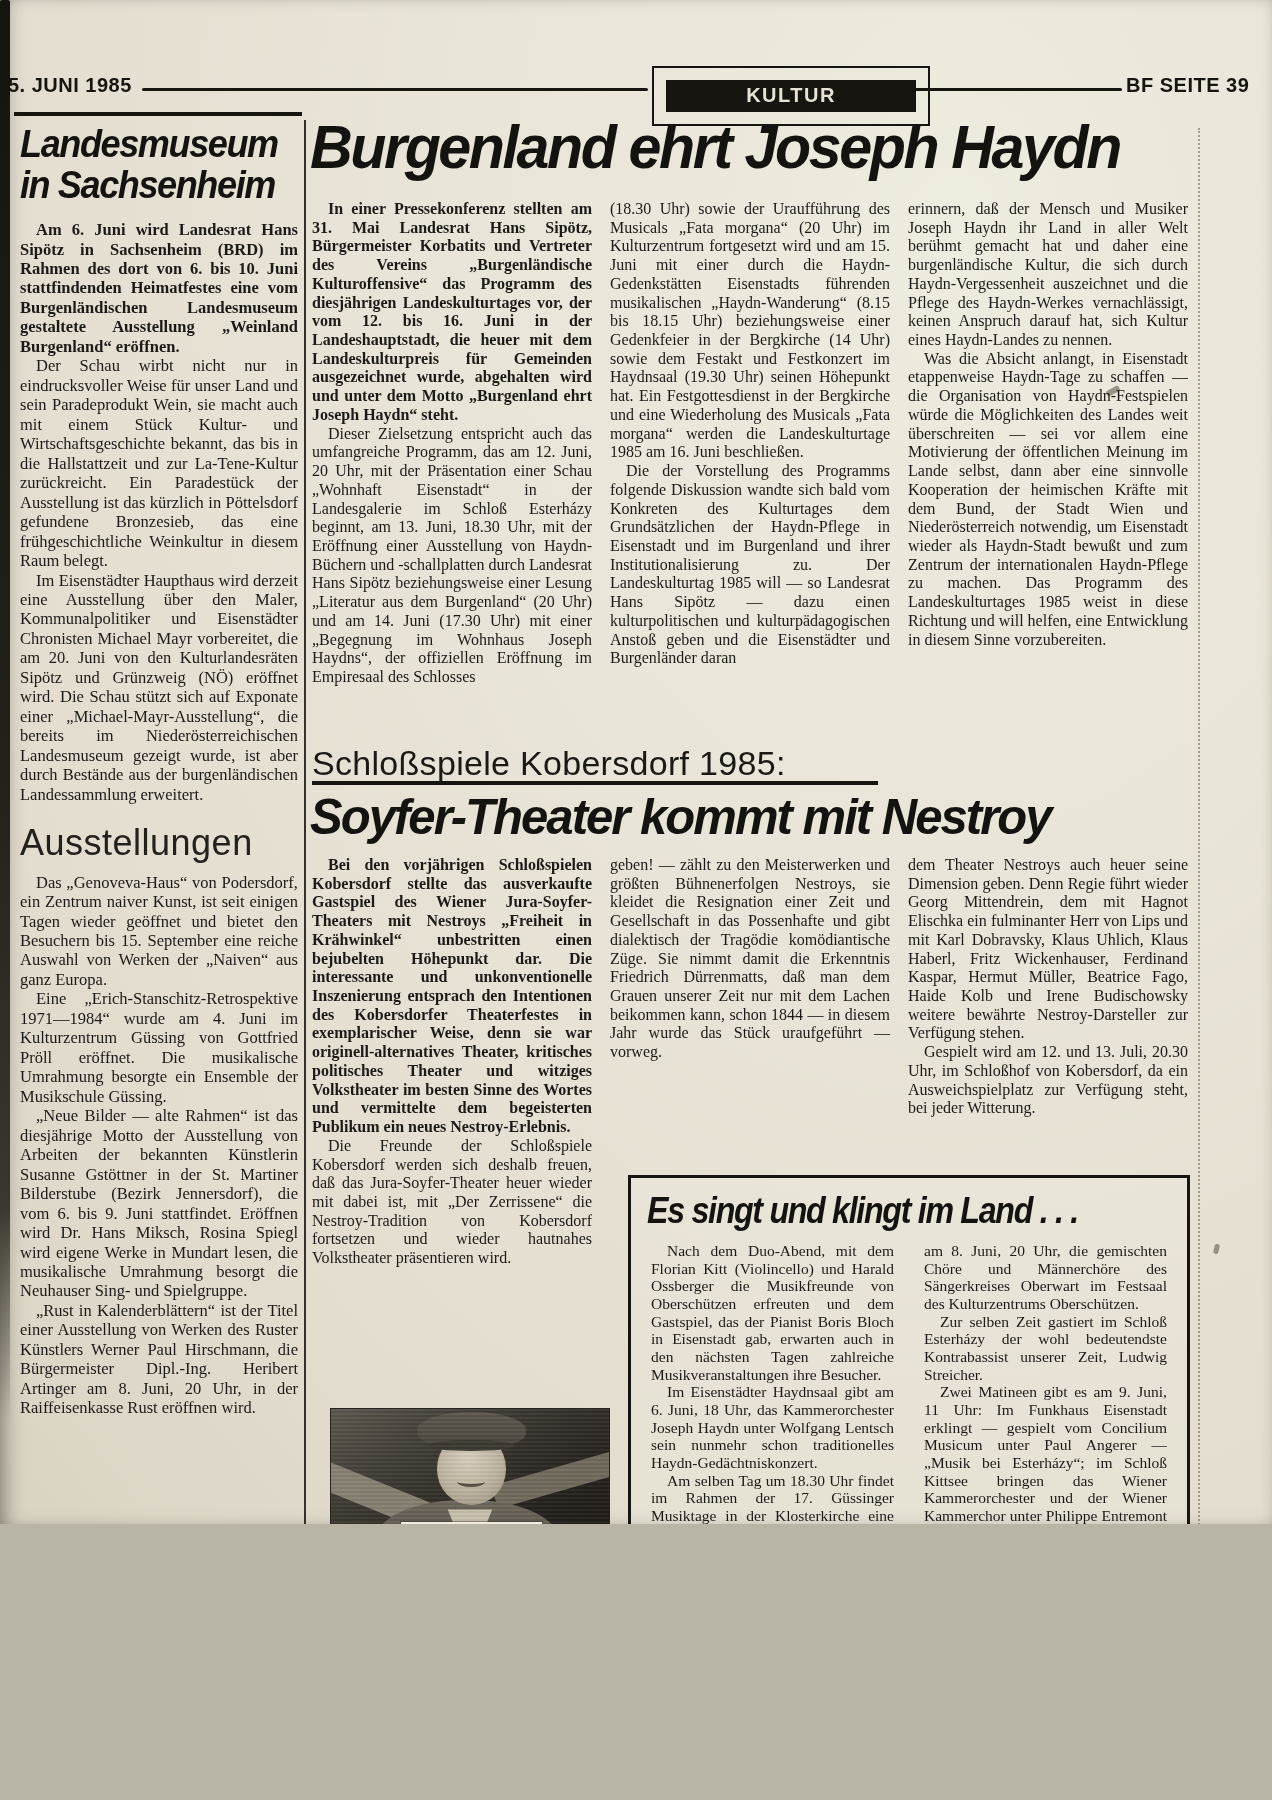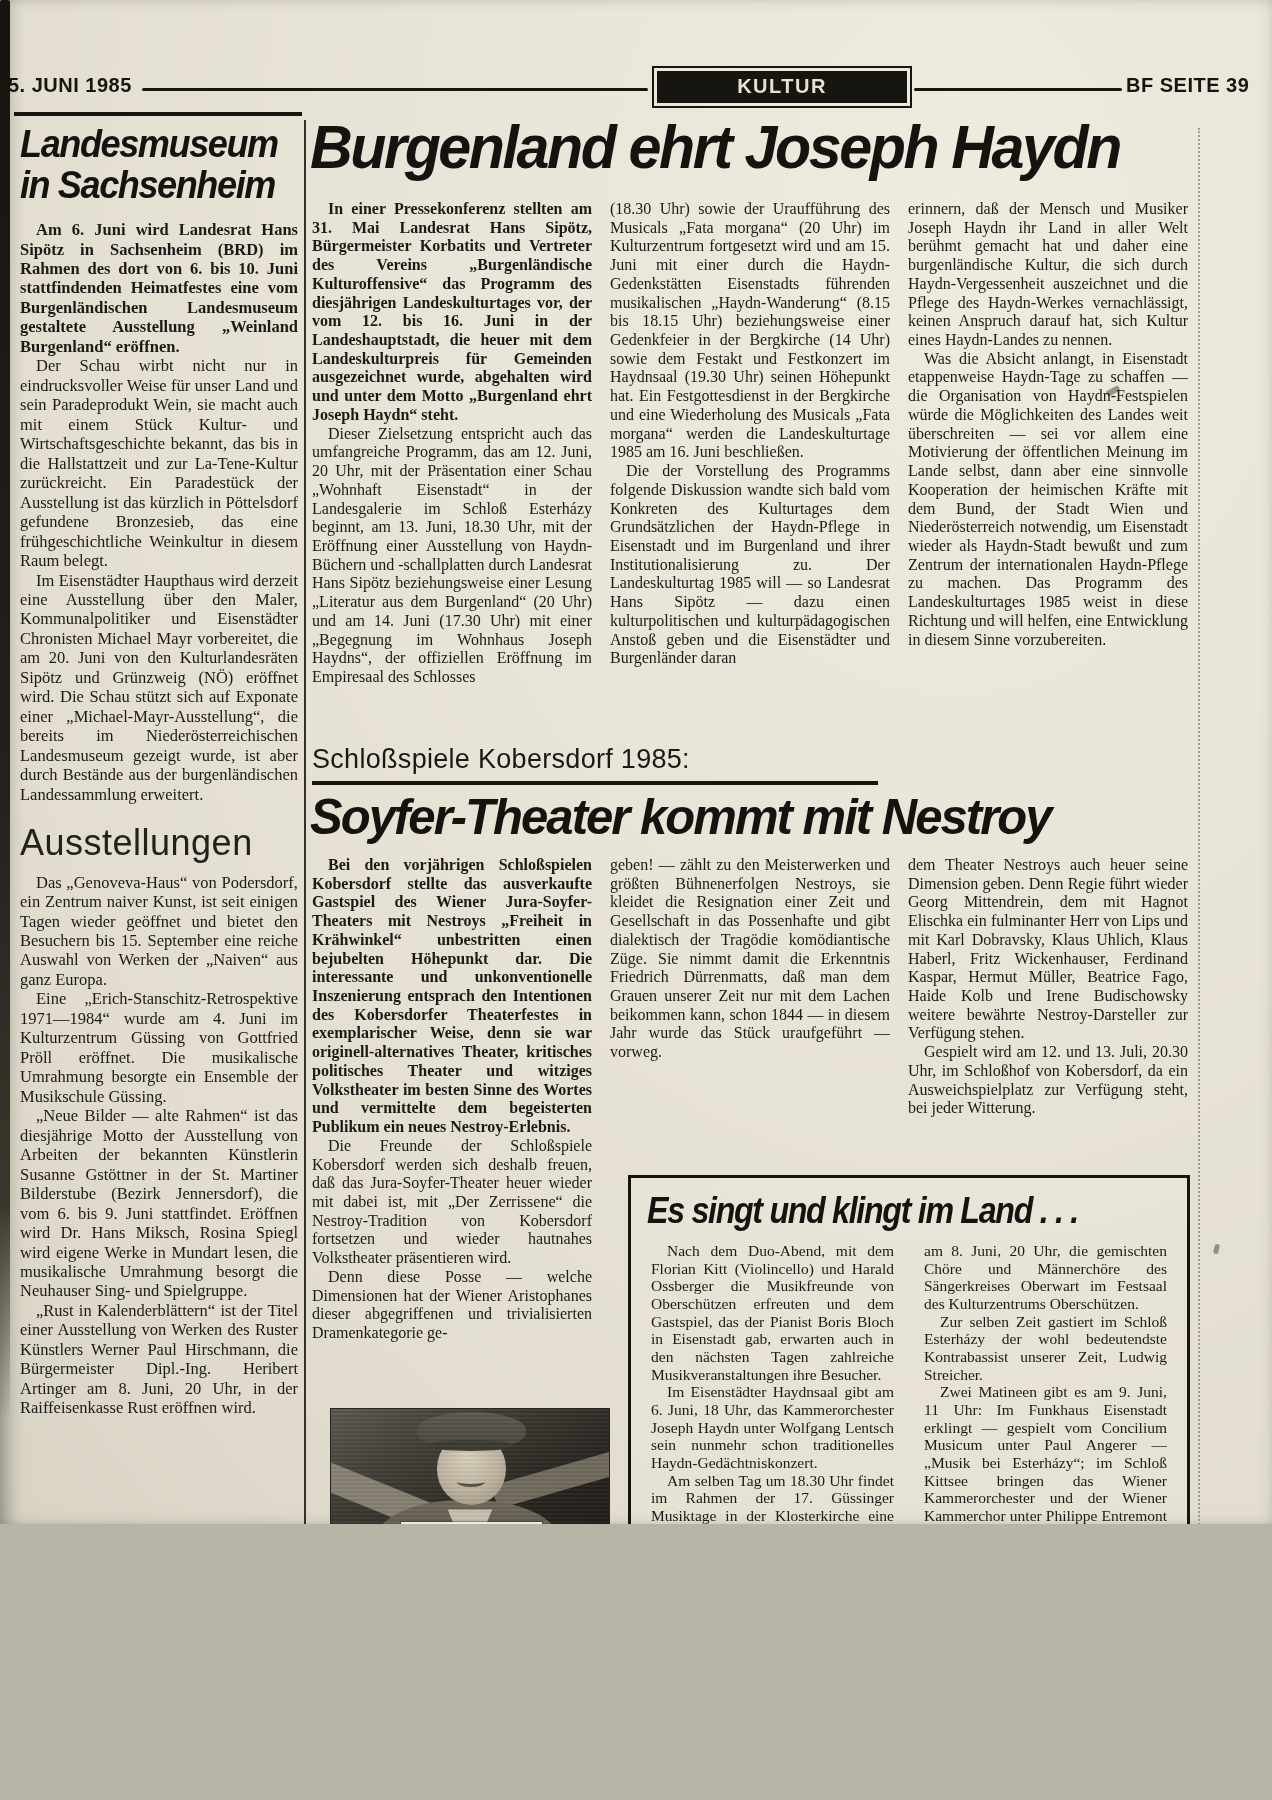--- a/index.html
+++ b/index.html
@@ -7,36 +7,36 @@
     position:relative;width:1272px;height:1524px;overflow:hidden;
     background:
       radial-gradient(ellipse at 75% 15%, #eeebdf 0%, #e8e4d7 40%, #e2ddcf 75%, #d8d3c3 100%);
     font-family:"Liberation Serif", serif;color:#1c1a16;
     box-shadow:inset 14px 0 22px -12px rgba(30,28,22,.55), inset -6px 0 14px -8px rgba(60,55,40,.25);
   }
   .abs{position:absolute;}
   
   .mast-date,.mast-ref{font-family:"Liberation Sans",sans-serif;font-weight:700;font-size:20px;letter-spacing:.5px;color:#17150f;}
   .mast-rule{background:#17150f;height:3px;border-radius:2px;}
-  .kultur-frame{border:2px solid #17150f;padding:3px;background:transparent;}
+  .kultur-frame{border:2px solid #17150f;padding:12px;background:transparent;}
   .kultur-inner{background:#17150f;color:#e6e2d4;text-align:center;
     font-family:"Liberation Sans",sans-serif;font-weight:700;font-size:20px;letter-spacing:1.5px;padding:4px 0 5px;}
   
   .vrule{background:#34302a;width:2px;}
   .hrule{background:#17150f;}
   .dotted-rule{border-left:2px dotted #7c7666;opacity:.65;}
   .scan-strip{background:linear-gradient(to bottom,#15140f 0%,#23211a 55%,#3a372e 85%,rgba(58,55,46,0) 100%);border-radius:2px;}
   
   .hl{font-family:"Liberation Sans",sans-serif;font-weight:700;font-style:italic;color:#151310;
       white-space:nowrap;transform-origin:left top;margin:0;}
   .hl-haydn{font-size:61px;letter-spacing:-2.5px;transform:scaleX(.97);}
   .hl-soyfer{font-size:50px;letter-spacing:-2px;transform:scaleX(.98);}
   .hl-singt{font-size:37px;letter-spacing:-1.5px;transform:scaleX(.87);}
   .hl-lm{font-size:38px;letter-spacing:-1.5px;line-height:1.08;transform:scaleX(.95);white-space:normal;}
-  .kicker{font-family:"Liberation Sans",sans-serif;font-size:27px;font-weight:400;color:#1b1914;letter-spacing:.3px;}
+  .kicker{font-family:"Liberation Sans",sans-serif;font-size:34px;font-weight:400;color:#1b1914;letter-spacing:.3px;}
   .aus-title{font-family:"Liberation Sans",sans-serif;font-size:36px;font-weight:400;color:#23211b;margin:18px 0 8px;letter-spacing:.5px;}
   
   .bodytext{text-align:justify;}
   .left-col{font-size:16.5px;line-height:1.18;overflow:hidden;}
   .art-col{font-size:16px;line-height:1.17;overflow:hidden;}
   .box-col{font-size:15.5px;line-height:1.14;overflow:hidden;}
   .para{margin:0;text-indent:16px;}
   .para.cont{text-indent:0;}
   .lead{margin:0;text-indent:16px;font-weight:700;}
   .cols-row{display:flex;gap:18px;}
@@ -122,21 +122,20 @@
   </section>
 
   <div class="abs kicker" style="left:312px;top:744px;">Schloßspiele Kobersdorf 1985:</div>
   <div class="abs hrule" style="left:312px;top:781px;width:566px;height:4px;"></div>
   <h1 class="abs hl hl-soyfer" style="left:310px;top:788px;width:880px;">Soyfer-Theater kommt mit Nestroy</h1>
 
   <div class="abs art-col bodytext" style="left:312px;top:856px;width:280px;height:534px;">
     <p class="lead">Bei den vorjährigen Schloßspielen Kobersdorf stellte das ausverkaufte Gastspiel des Wiener Jura-Soyfer-Theaters mit Nestroys „Freiheit in Krähwinkel“ unbestritten einen bejubelten Höhepunkt dar. Die interessante und unkonventionelle Inszenierung entsprach den Intentionen des Kobersdorfer Theaterfestes in exemplarischer Weise, denn sie war originell-alternatives Theater, kritisches politisches Theater und witziges Volkstheater im besten Sinne des Wortes und vermittelte dem begeisterten Publikum ein neues Nestroy-Erlebnis.</p>
     <div>
         <p class="para">Die Freunde der Schloßspiele Kobersdorf werden sich deshalb freuen, daß das Jura-Soyfer-Theater heuer wieder mit dabei ist, mit „Der Zerrissene“ die Nestroy-Tradition von Kobersdorf fortsetzen und wieder hautnahes Volkstheater präsentieren wird.</p>
-        <p class="para">Denn diese Posse — welche Dimensionen hat der Wiener Aristophanes dieser abgegriffenen und trivialisierten Dramenkategorie ge-</p>
       </div>
   </div>
   <div class="abs art-col bodytext" style="left:610px;top:856px;width:280px;height:316px;">
       <p class="para cont">geben! — zählt zu den Meisterwerken und größten Bühnenerfolgen Nestroys, sie kleidet die Resignation einer Zeit und Gesellschaft in das Possenhafte und gibt dialektisch der Tragödie komödiantische Züge. Sie nimmt damit die Erkenntnis Friedrich Dürrenmatts, daß man dem Grauen unserer Zeit nur mit dem Lachen beikommen kann, schon 1844 — in diesem Jahr wurde das Stück uraufgeführt — vorweg.</p>
     </div>
   <div class="abs art-col bodytext" style="left:908px;top:856px;width:280px;height:316px;">
       <p class="para cont">dem Theater Nestroys auch heuer seine Dimension geben. Denn Regie führt wieder Georg Mittendrein, dem mit Hagnot Elischka ein fulminanter Herr von Lips und mit Karl Dobravsky, Klaus Uhlich, Klaus Haberl, Fritz Wickenhauser, Ferdinand Kaspar, Hermut Müller, Beatrice Fago, Haide Kolb und Irene Budischowsky weitere bewährte Nestroy-Darsteller zur Verfügung stehen.</p>
       <p class="para">Gespielt wird am 12. und 13. Juli, 20.30 Uhr, im Schloßhof von Kobersdorf, da ein Ausweichspielplatz zur Verfügung steht, bei jeder Witterung.</p>
     </div>
 

